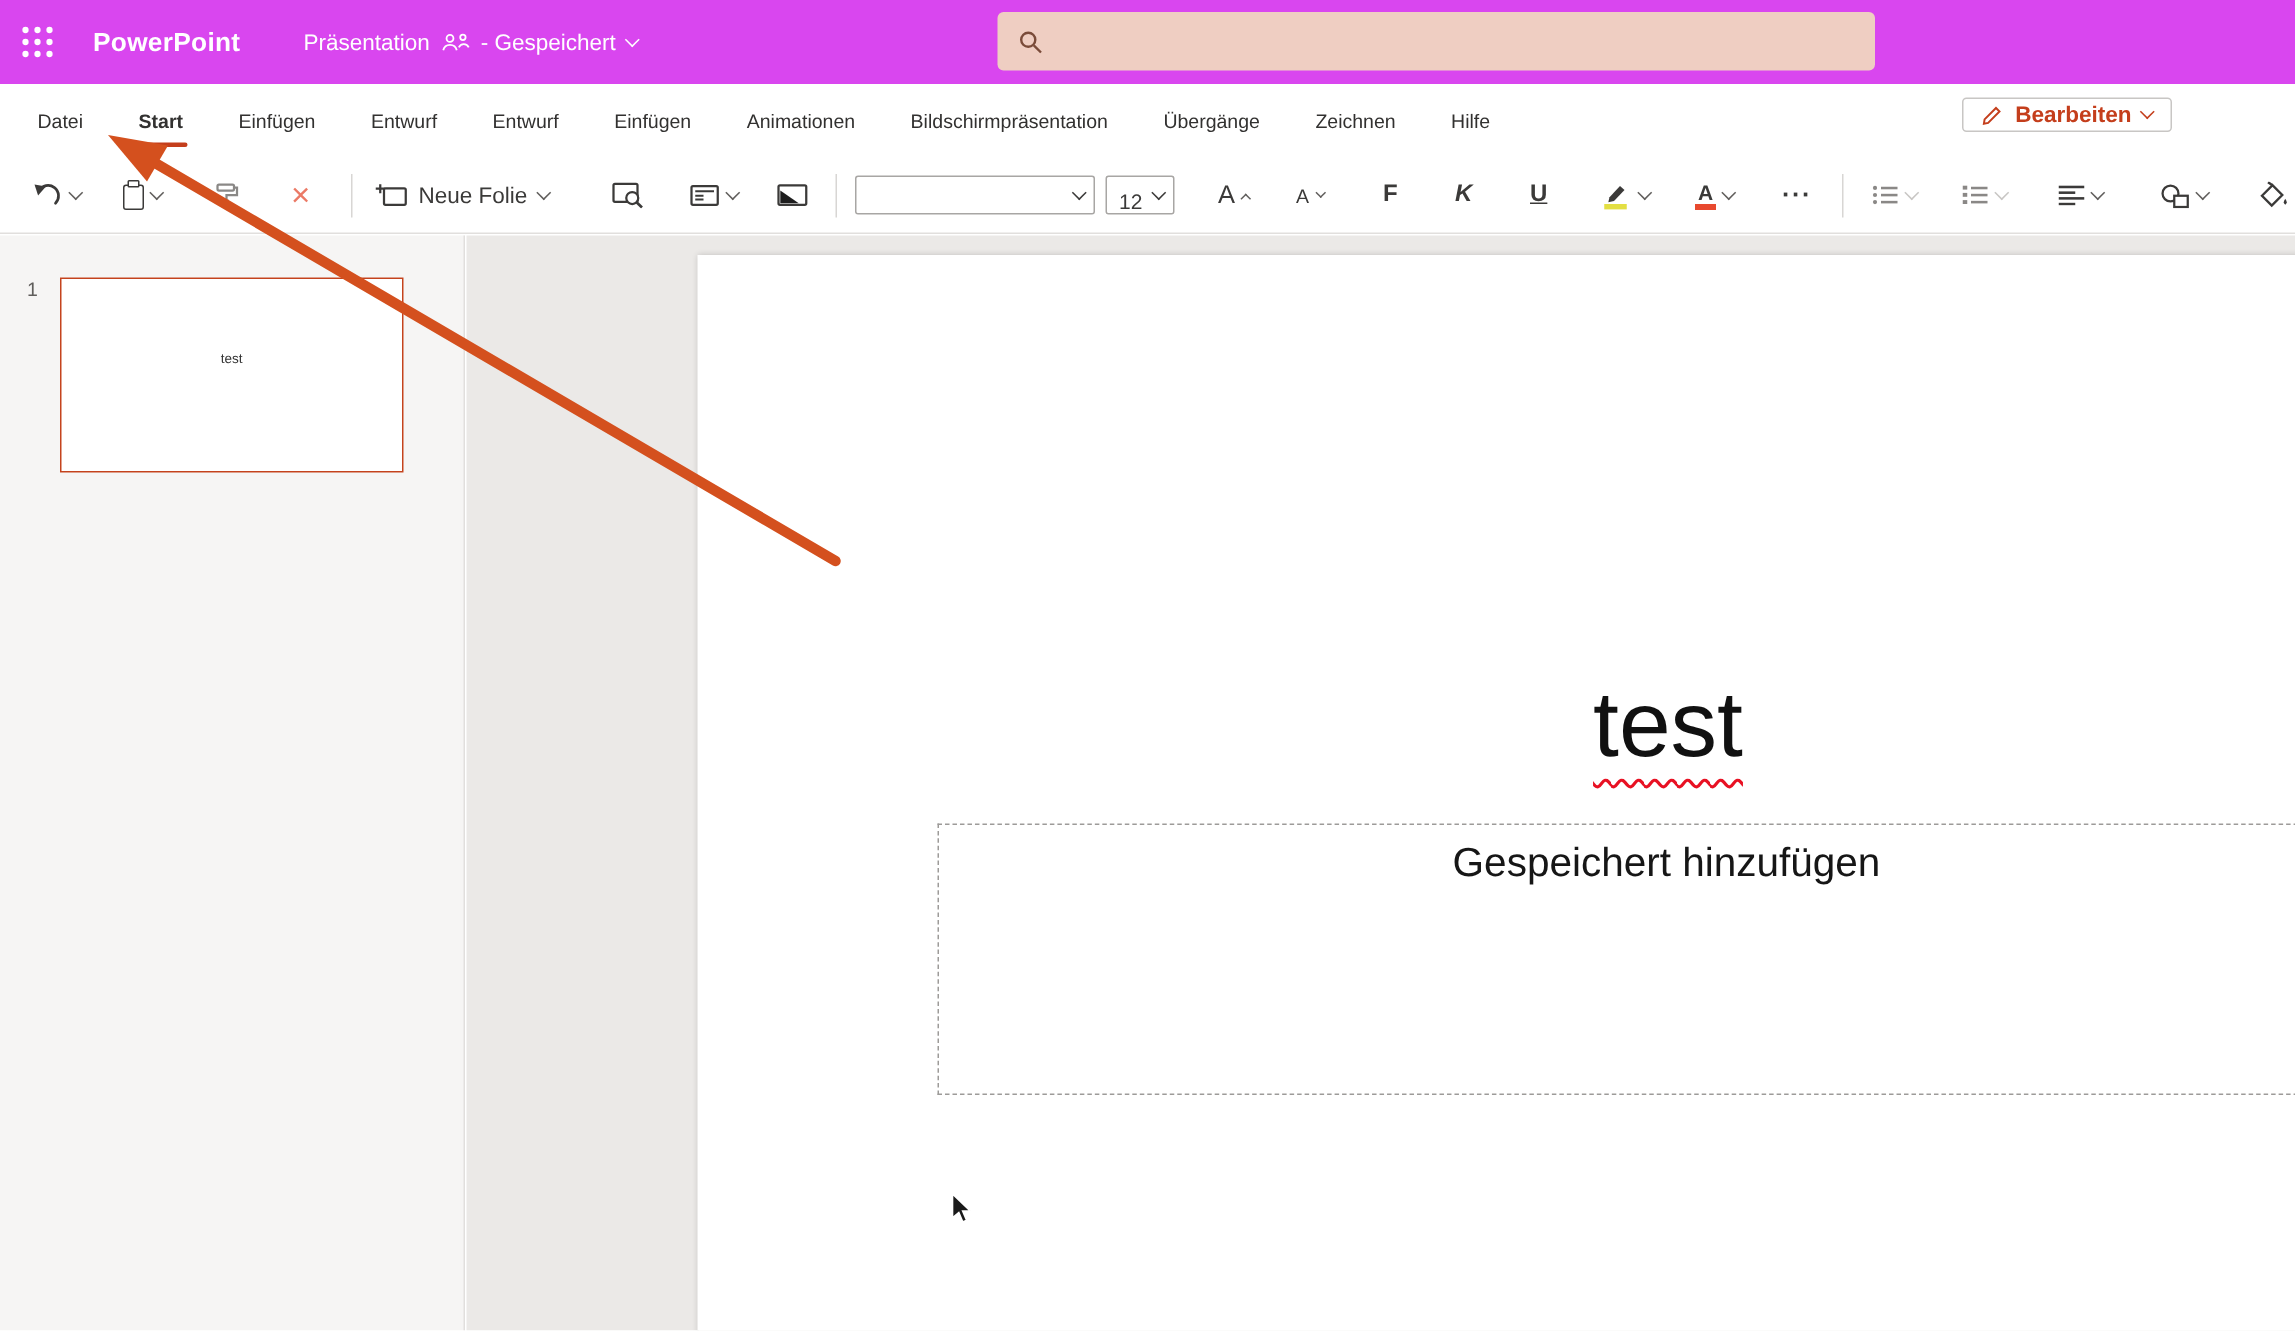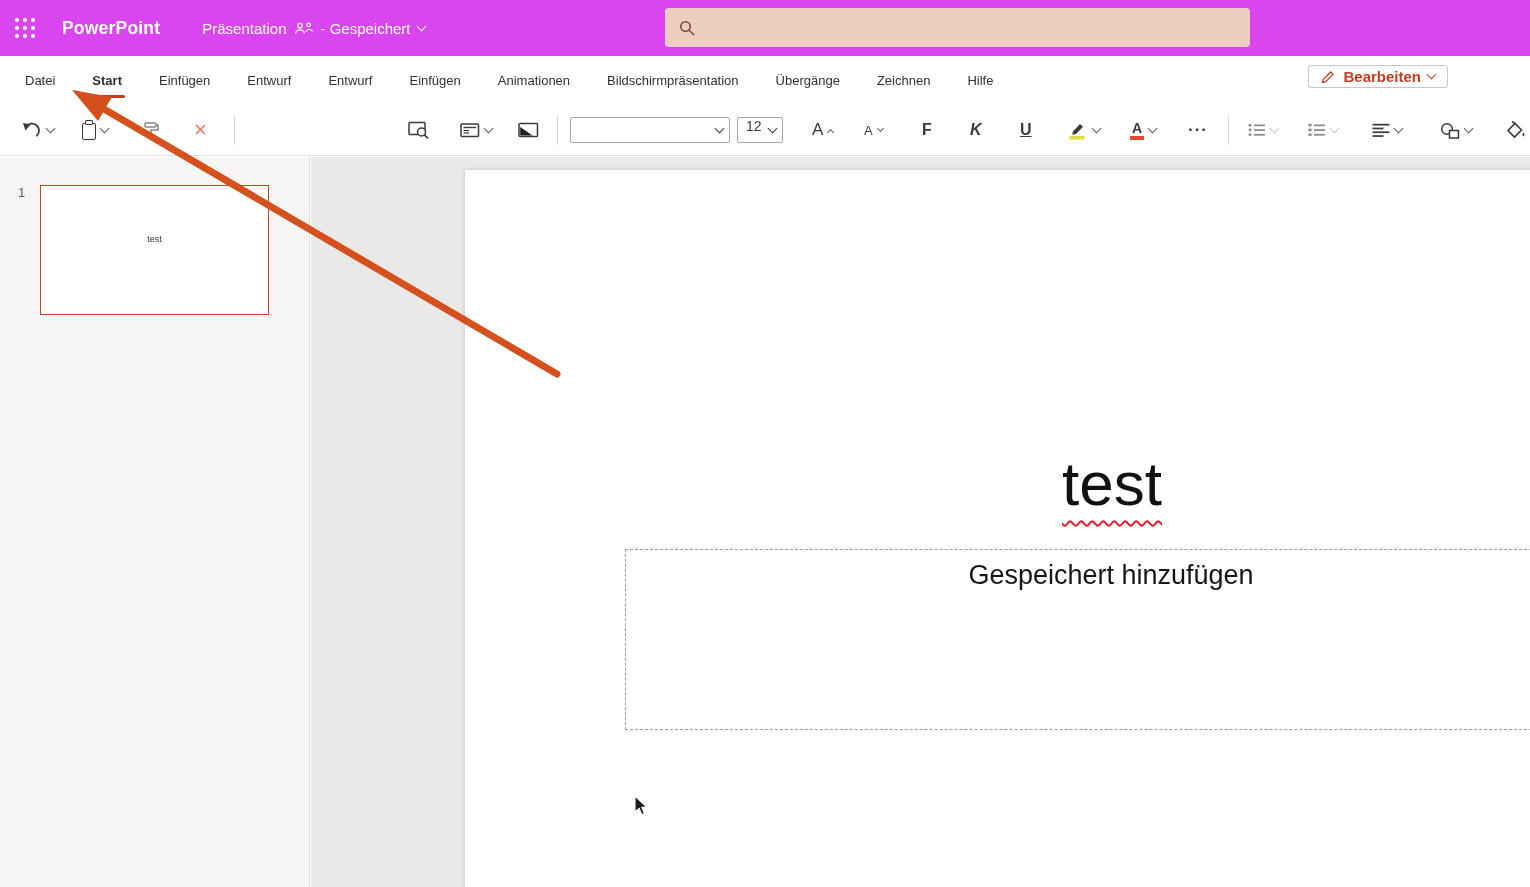--- a/index.html
+++ b/index.html
@@ -29,21 +29,21 @@
   .toolbar{position:absolute;top:105px;left:0;width:100%;height:51px;background:#fff;border-bottom:1px solid #E1DFDD;box-sizing:border-box;z-index:4;}
   .tb{position:absolute;top:0;height:50px;display:flex;align-items:center;gap:5px;color:#3B3A39;cursor:pointer;}
   .tb .chev{color:#605E5C;}
   .tb.gray{color:#8A8886;}
   .tb.gray .chev{color:#C8C6C4;}
   .vsep{position:absolute;top:11px;width:1px;height:29px;background:#D8D6D4;}
   .clip{width:12px;height:15px;border:1.6px solid #3B3A39;border-radius:2px;position:relative;margin-top:2px;}
   .clip::before{content:"";position:absolute;top:-4px;left:50%;transform:translateX(-50%);width:6px;height:3px;background:#fff;border:1.5px solid #3B3A39;border-radius:1px;}
   .xdel{font-size:22px;line-height:1;color:#EB7A66;font-weight:400;}
   .nslabel{font-size:15px;color:#3B3A39;margin:0 2px;}
-  .combo{position:relative;border:1px solid #A8A6A4;border-radius:2px;background:#fff;height:26px;top:12px;display:flex;align-items:flex-start;box-sizing:border-box;padding:0 18px 0 8px;font-size:14px;color:#3B3A39;cursor:pointer;}
+  .combo{position:relative;border:1px solid #A8A6A4;border-radius:2px;background:#fff;height:26px;top:12px;display:flex;align-items:flex-end;box-sizing:border-box;padding:0 18px 0 8px;font-size:14px;color:#3B3A39;cursor:pointer;}
   .combo .chev{position:absolute;right:6px;top:11px;}
   .combo input{border:none;outline:none;width:100%;font-size:14px;background:transparent;font-family:"Liberation Sans",sans-serif;}
   .ltr{font-size:16px;color:#3B3A39;}
   .bold{font-weight:700;}
   .ital{font-style:italic;font-weight:600;}
   .undl{text-decoration:underline;font-weight:600;}
   .acolor{display:flex;flex-direction:column;align-items:center;line-height:1;}
   .acolor .bar{width:14px;height:3.5px;background:#E8492F;margin-top:1.5px;}
   .more{font-size:17px;letter-spacing:1px;color:#3B3A39;font-weight:700;}
 
@@ -147,20 +147,28 @@
         <rect x="7.6" y="12" width="2.8" height="5" fill="#8A8886"></rect>
       </svg>
     </div>
 
     <div class="tb" style="left:194px">
       <span class="xdel">×</span>
     </div>
 
     <div class="vsep" style="left:234px"></div>
 
+    <div class="tb" style="left:250px">
+      <svg width="22" height="17" viewBox="0 0 22 17">
+        <rect x="6" y="3.5" width="14.5" height="11" rx="1" fill="none" stroke="#3B3A39" stroke-width="1.5"></rect>
+        <path d="M3.5 0.8 v6 M0.5 3.8 h6" stroke="#3B3A39" stroke-width="1.5"></path>
+      </svg>
+      <span class="nslabel">Neue Folie</span>
+      <span class="chev"></span>
+    </div>
 
     <div class="tb" style="left:408px">
       <svg width="22" height="18" viewBox="0 0 22 18">
         <rect x="1" y="1.5" width="16" height="12" rx="1" fill="none" stroke="#3B3A39" stroke-width="1.5"></rect>
         <circle cx="13.5" cy="11" r="4" fill="#fff" stroke="#3B3A39" stroke-width="1.5"></circle>
         <line x1="16.4" y1="13.9" x2="20" y2="17.3" stroke="#3B3A39" stroke-width="1.8"></line>
       </svg>
     </div>
 
     <div class="tb" style="left:460px">

